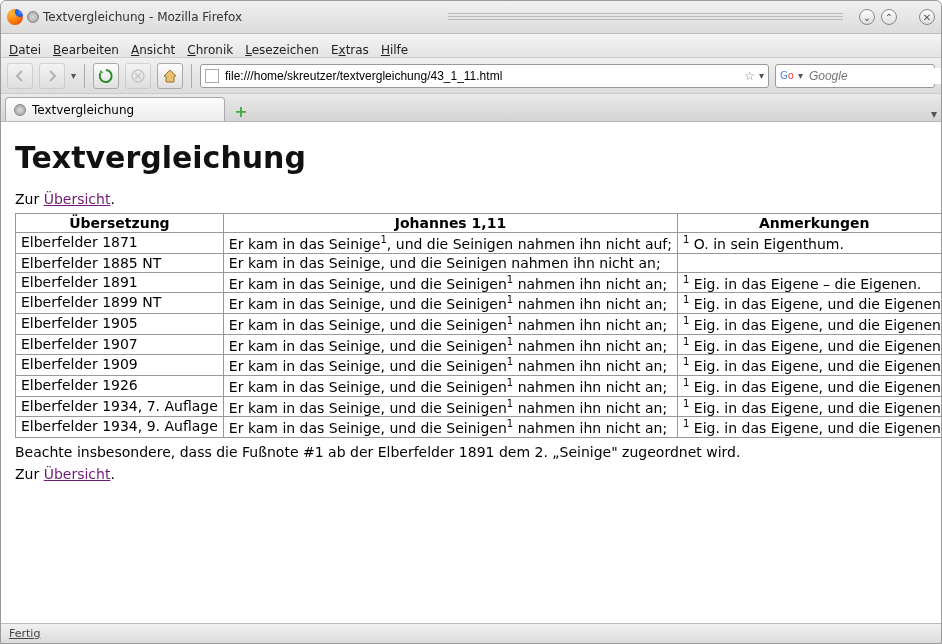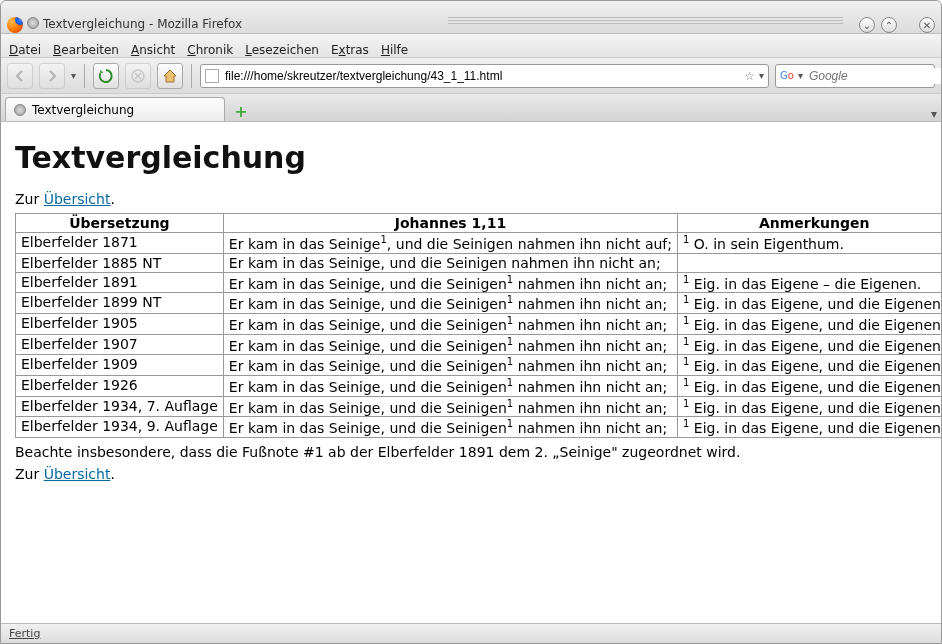--- a/index.html
+++ b/index.html
@@ -17,21 +17,21 @@
   border-radius: 6px 6px 0 0;
   display: flex;
   flex-direction: column;
   overflow: hidden;
 }
 .titlebar {
   height: 24px;
   background: linear-gradient(to bottom, #f0f0f0, #dcdcdc);
   border-bottom: 1px solid #bbb;
   display: flex;
-  align-items: flex-start;
+  align-items: center;
   padding: 16px 6px;
   border-radius: 6px 6px 0 0;
 }
 .titlebar-title {
   flex: 1;
   font-size: 12px;
   color: #333;
 }
 .titlebar-grip {
   flex: 1;
@@ -186,21 +186,21 @@
   overflow: auto;
   padding: 10px 14px;
 }
 .content h1 {
   font-size: 30px;
   font-weight: bold;
   margin: 8px 0 16px 0;
   color: #111;
 }
 .content a {
-  color: #0369a1;
+  color: #701a75;
   text-decoration: underline;
 }
 .content p {
   font-size: 14px;
   margin: 6px 0;
 }
 table.cmp {
   border-collapse: collapse;
   margin: 6px 0;
 }

